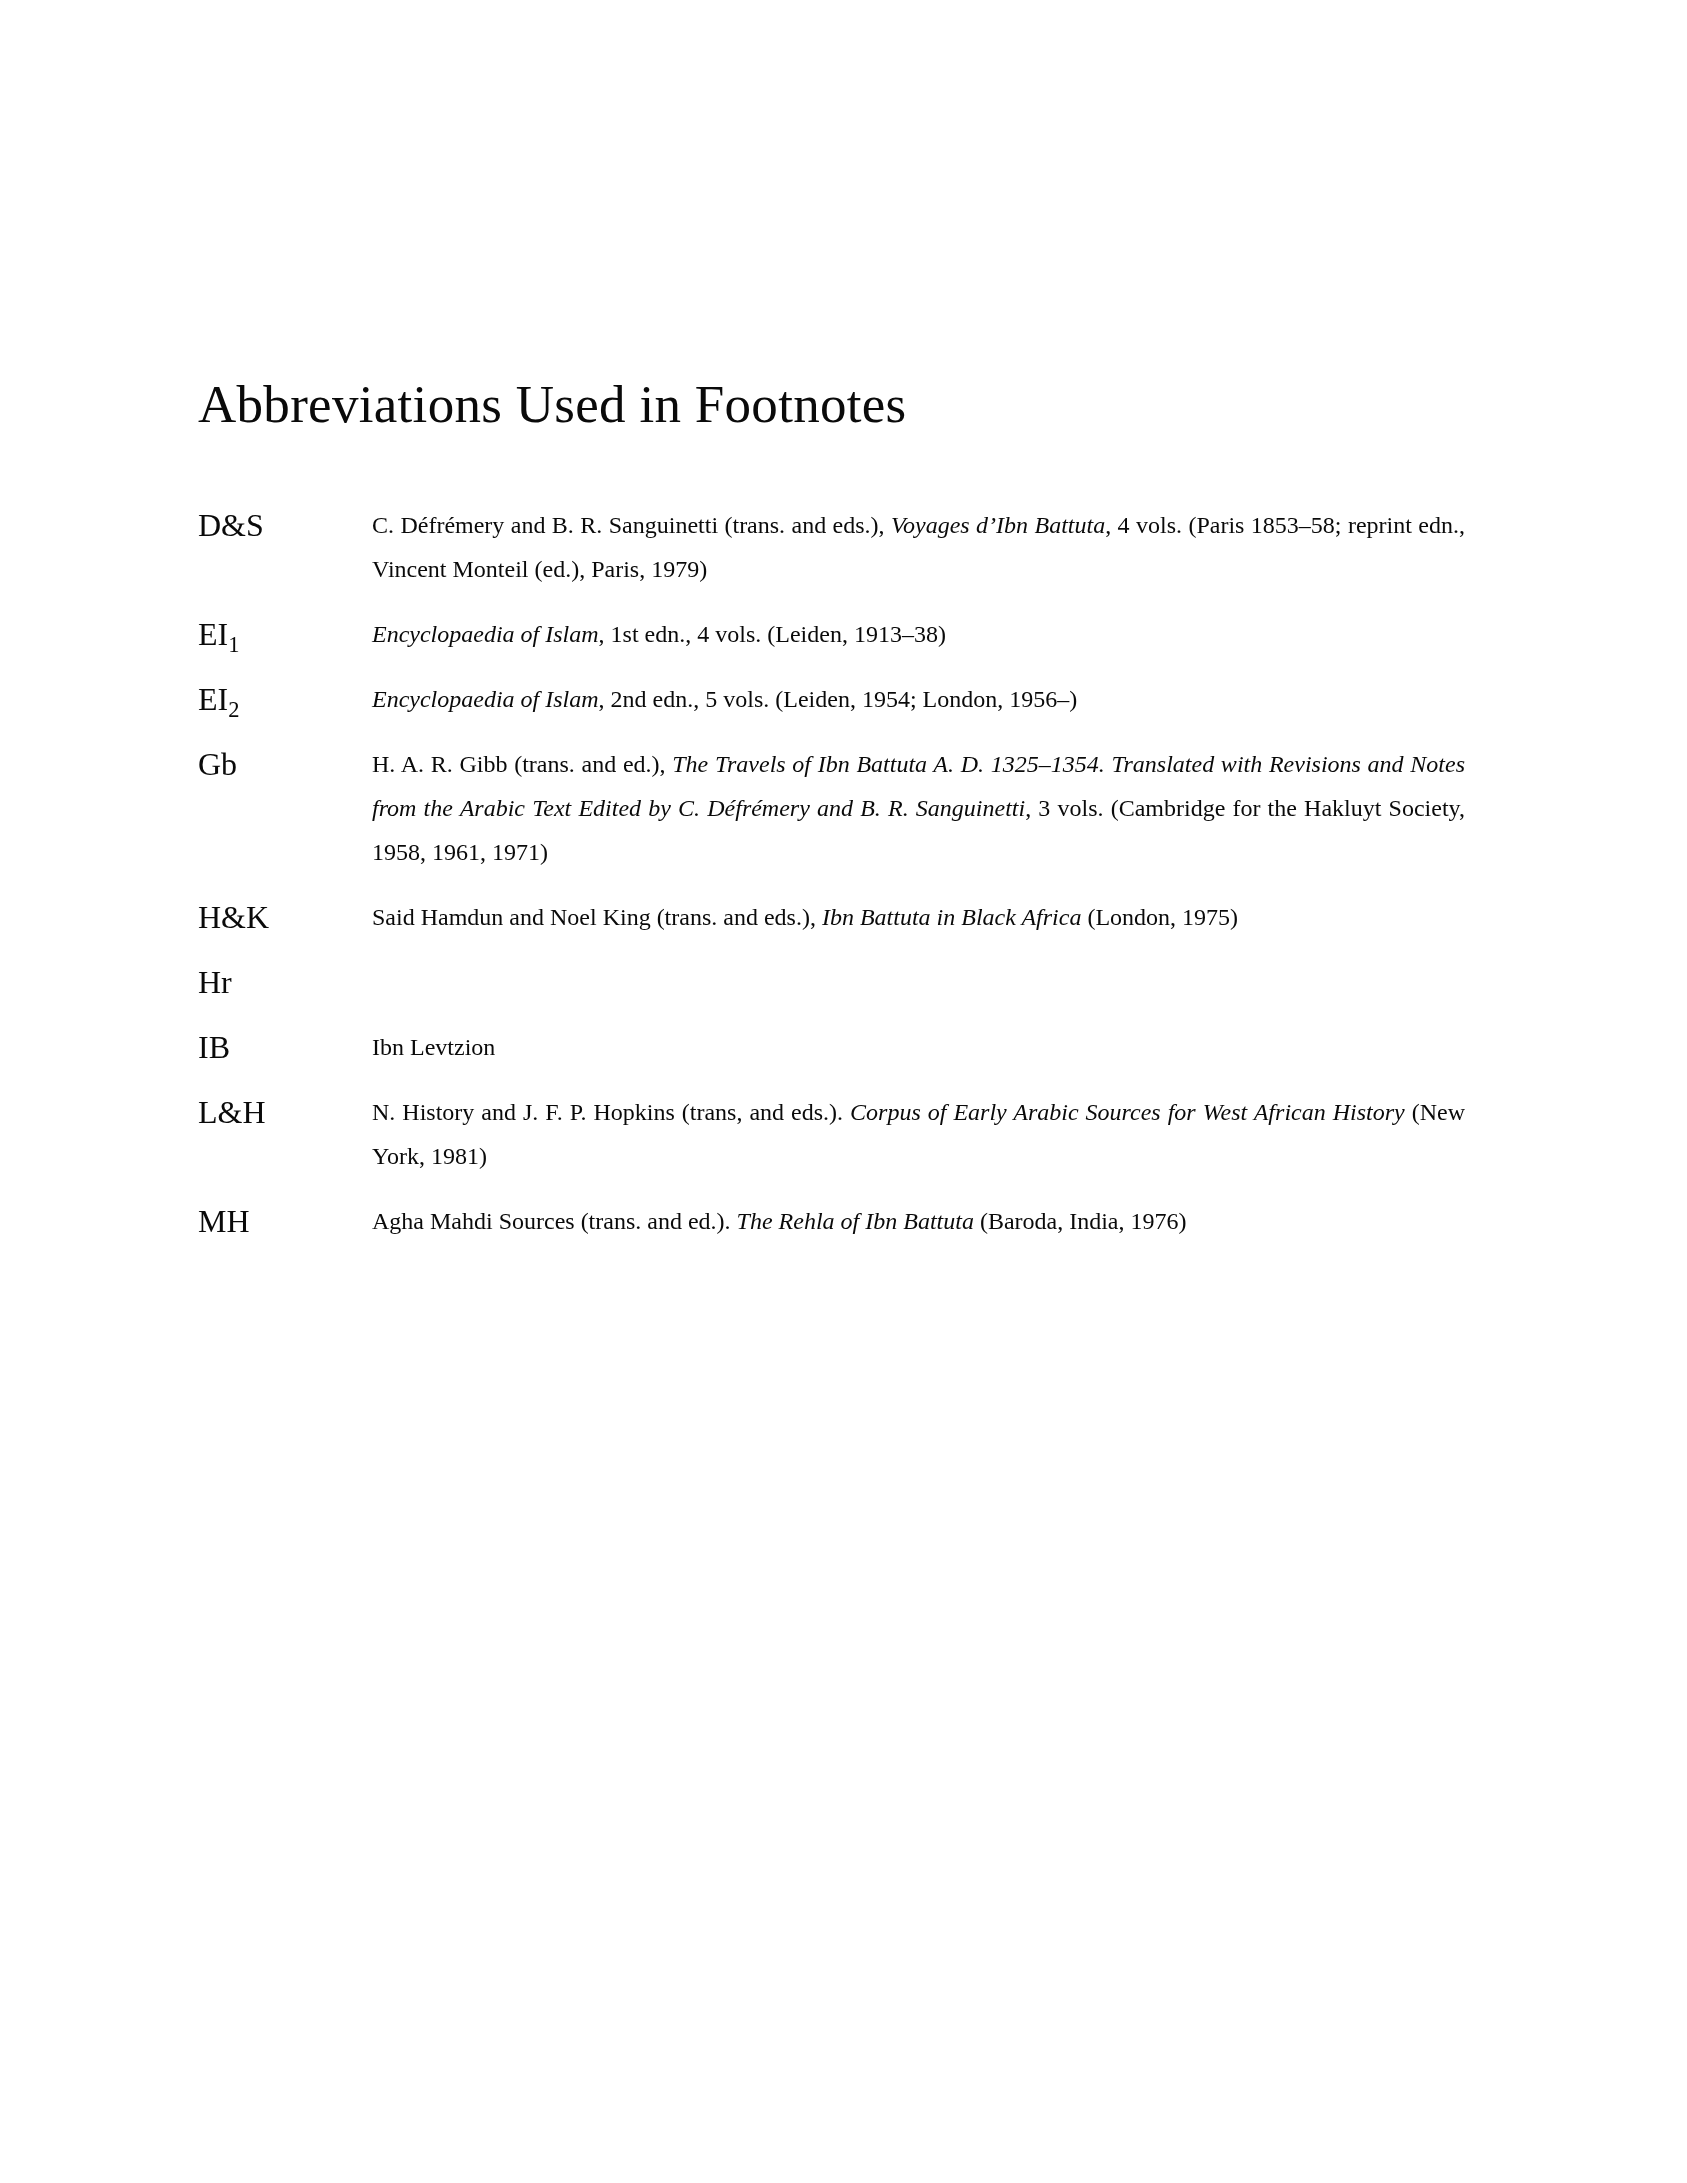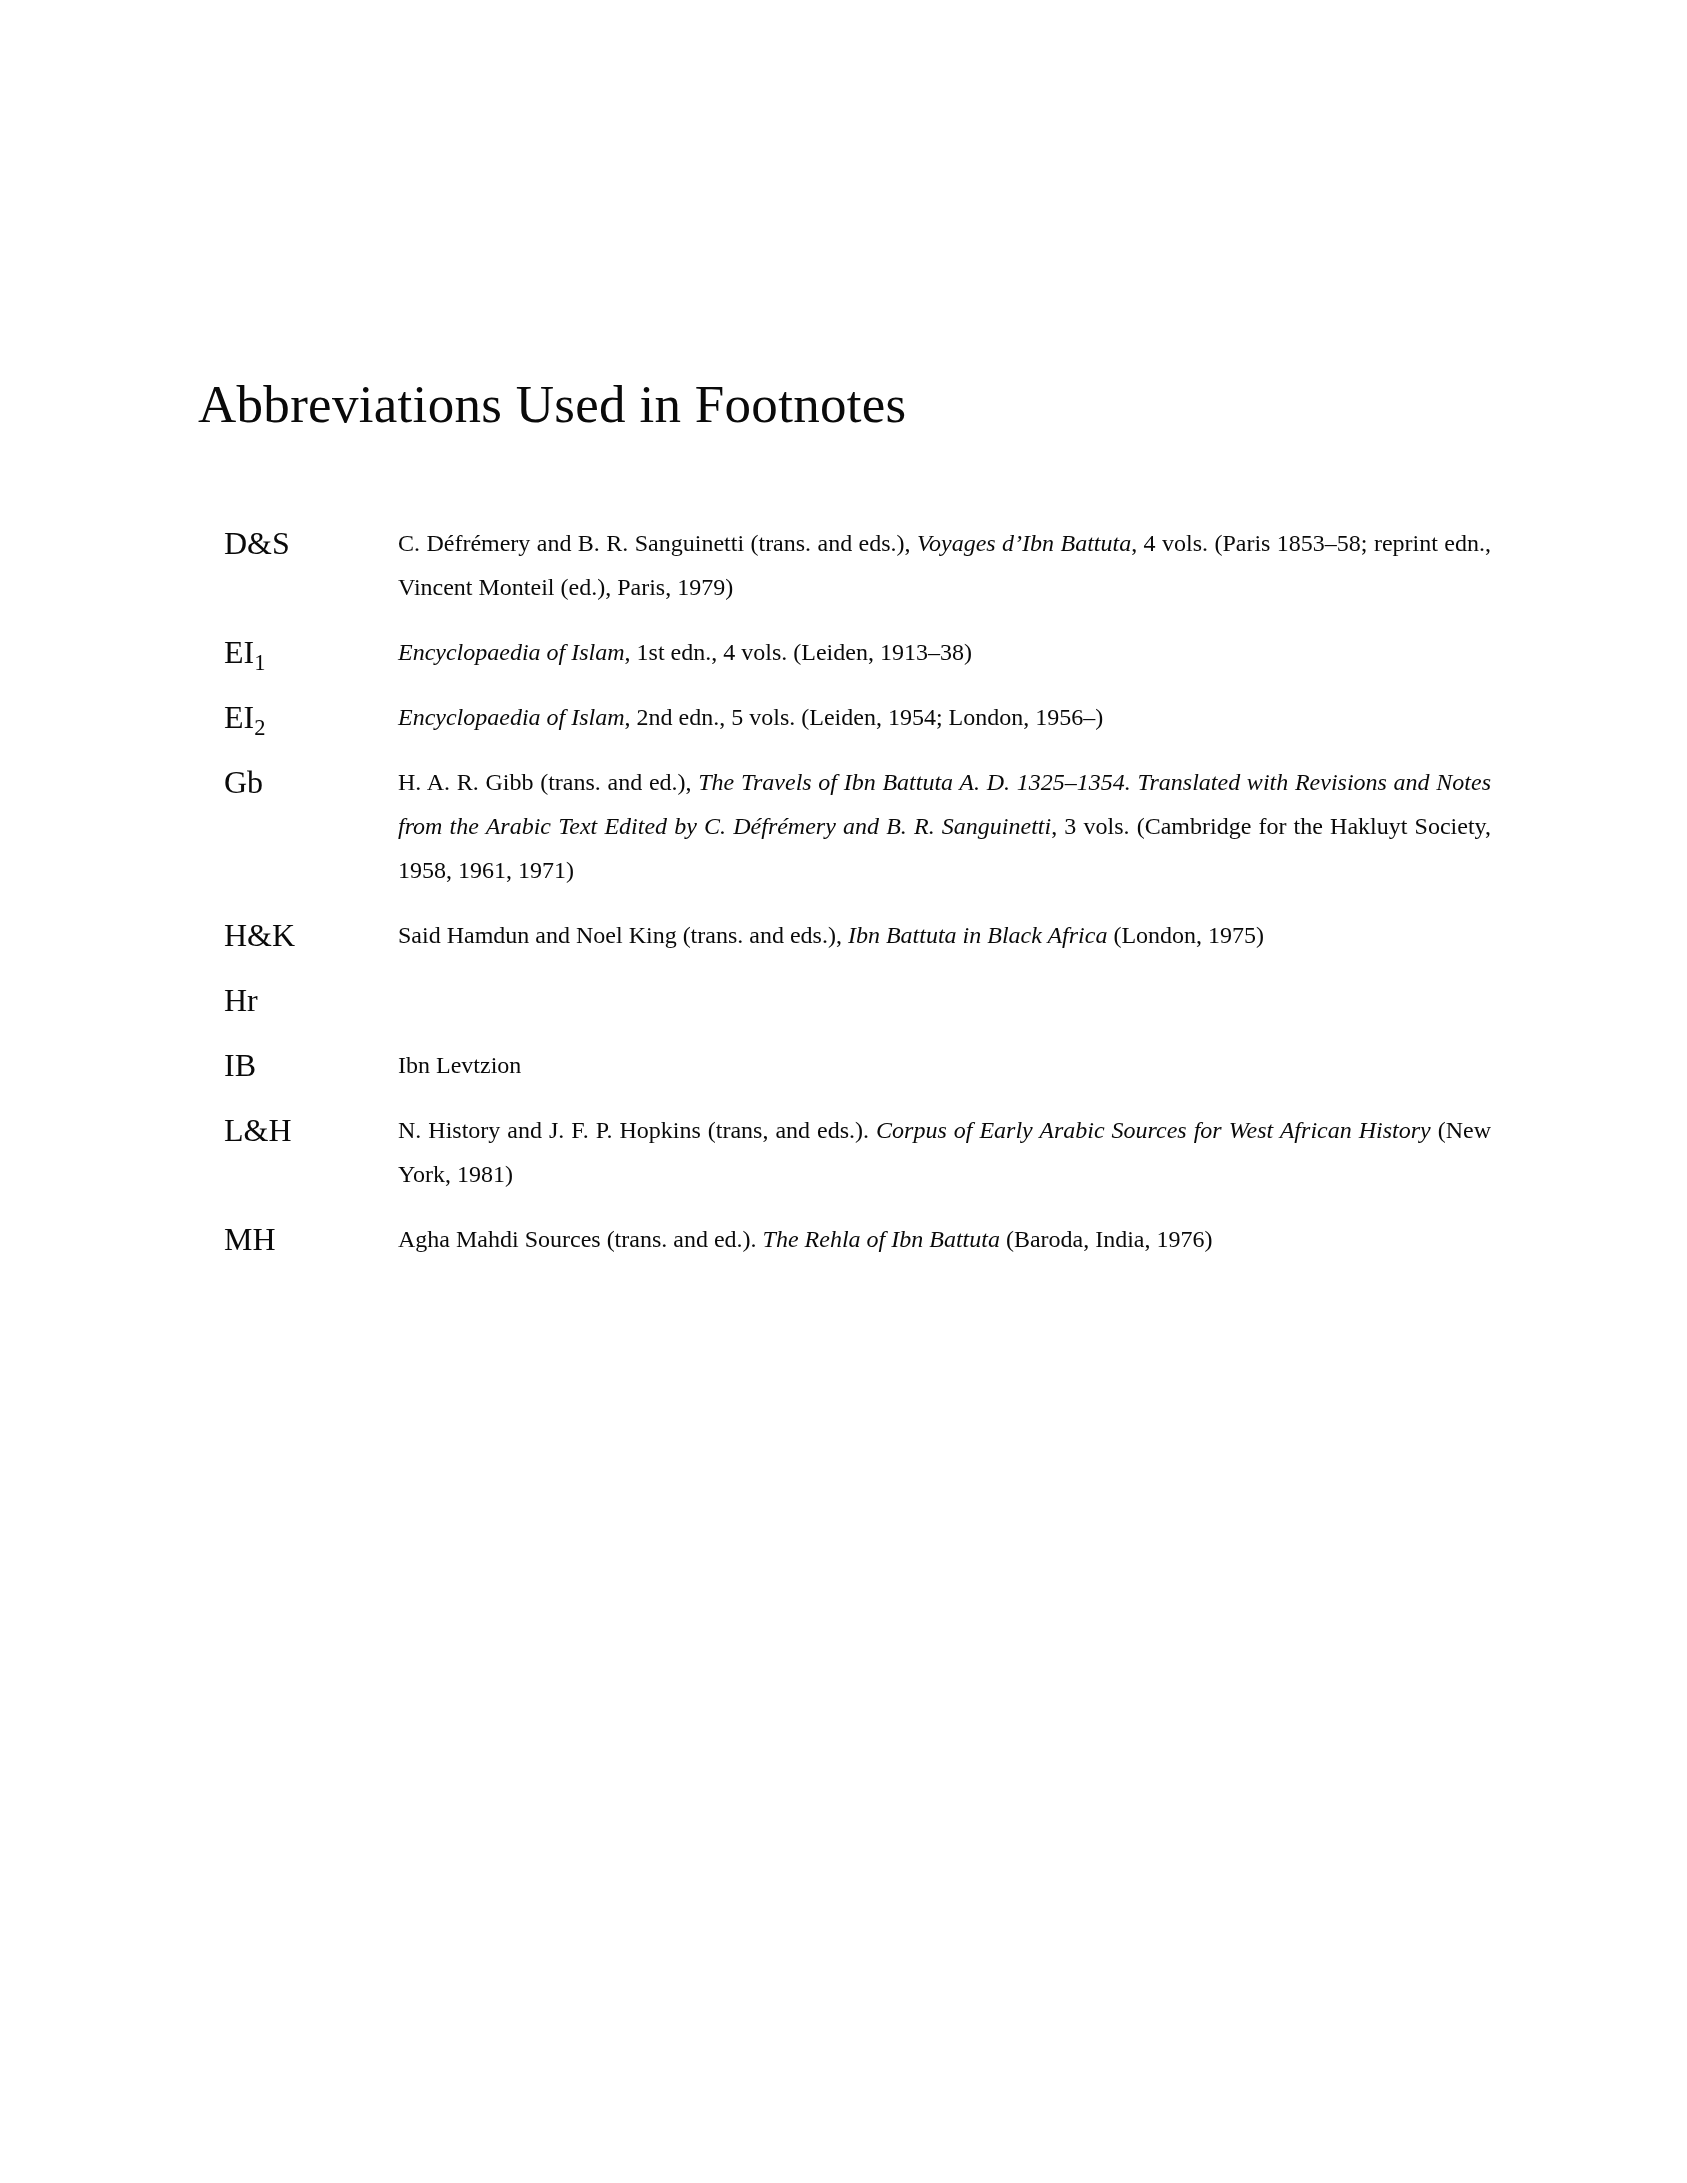--- a/index.html
+++ b/index.html
@@ -17,25 +17,24 @@
     position: absolute;
     top: 0; left: 0;
     width: 1687px;
     height: 2183px;
     padding: 374px 222px 0 198px;
   }
   .page-title {
     font-size: 53px;
     font-weight: normal;
     letter-spacing: 0.3px;
-    margin-bottom: 87px;
+    margin-bottom: 69px;
   }
   .abbr-list {
     width: 1267px;
-    margin-left: 26px;
   }
   .entry {
     display: flex;
     align-items: flex-start;
     margin-bottom: 21px;
   }
   .abbr {
     flex: 0 0 174px;
     font-size: 32px;
     line-height: 44px;

